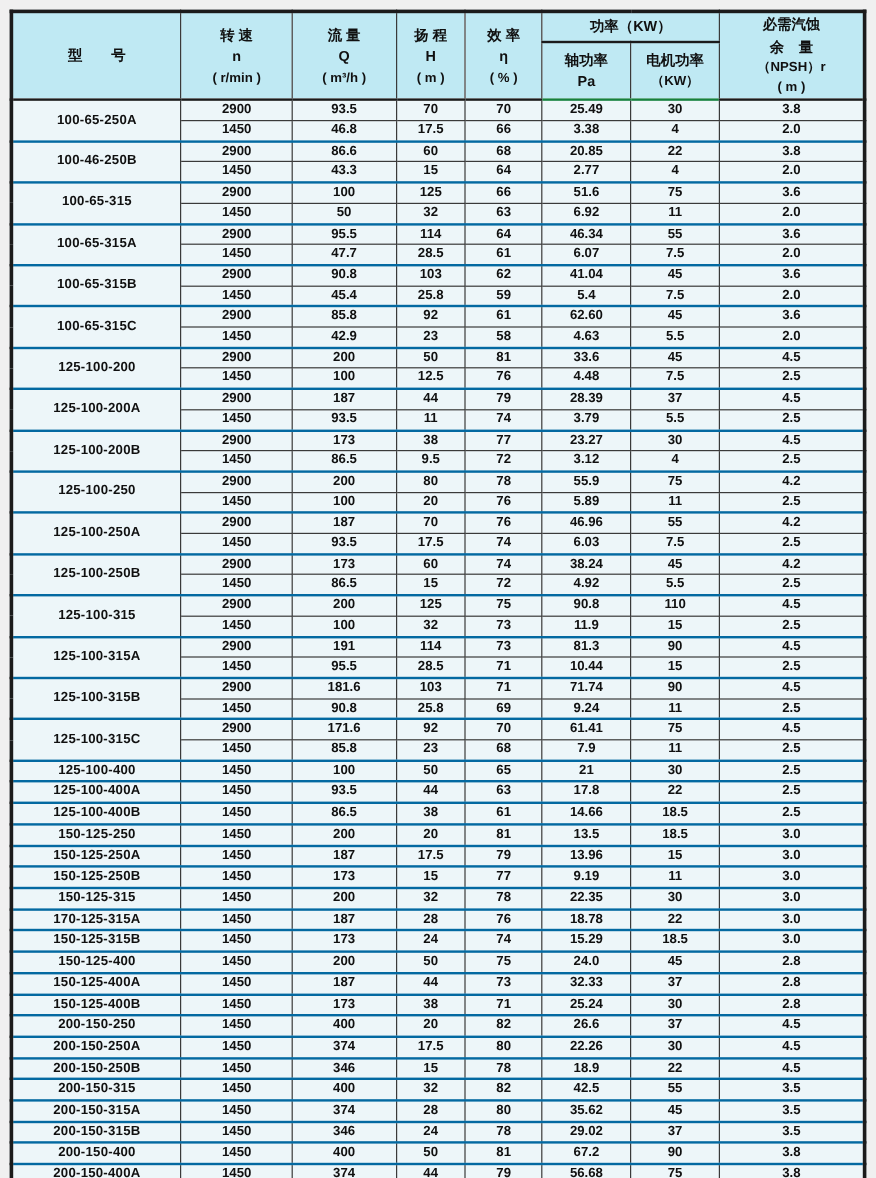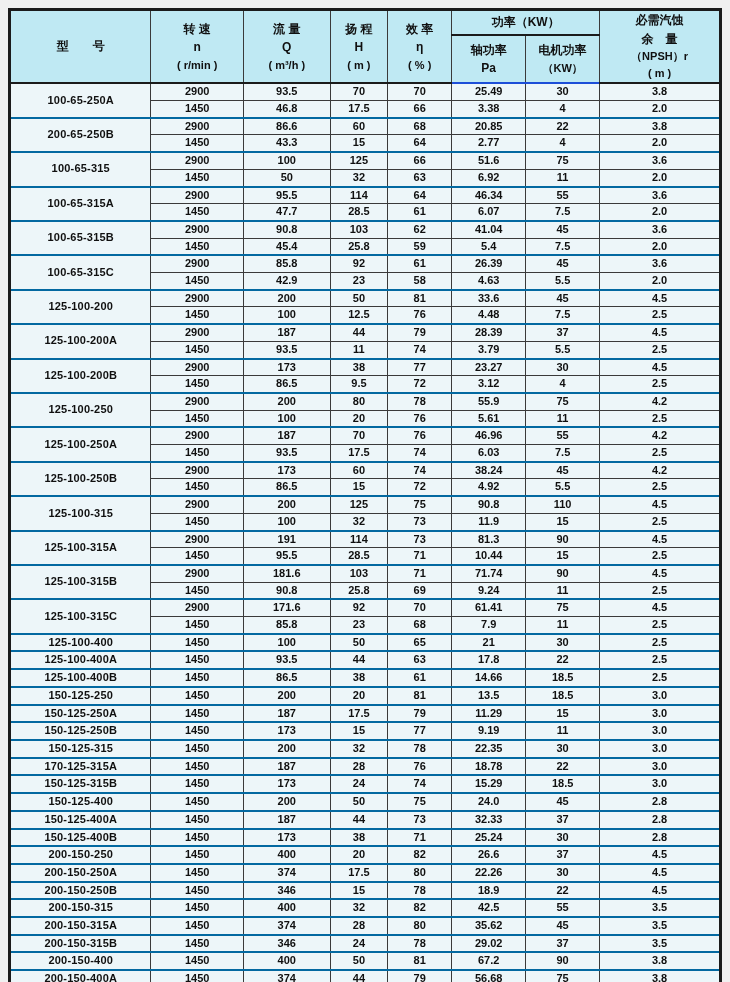--- a/index.html
+++ b/index.html
@@ -44,21 +44,21 @@
   thead th {
     background: #bfe9f3;
     font-size: 12px;
     line-height: 1.55;
     border-bottom: 2px solid #1b1b1b;
   }
   thead th .sub {
     font-size: 11px;
   }
   thead tr.power-sub th {
-    border-bottom: 2px solid #1d4ed8;
+    border-bottom: 2px solid #15803d;
   }
   td {
     font-size: 11px;
     height: 15.7px;
     line-height: 15.7px;
   }
   td.model {
     letter-spacing: 0.2px;
   }
   tbody.group {
@@ -143,21 +143,21 @@
           <td>46.8</td>
           <td>17.5</td>
           <td>66</td>
           <td>3.38</td>
           <td>4</td>
           <td>2.0</td>
         </tr>
       </tbody>
       <tbody class="group">
         <tr>
-          <td class="model" rowspan="2">200-65-250B</td>
+          <td class="model" rowspan="2">100-46-250B</td>
           <td>2900</td>
           <td>86.6</td>
           <td>60</td>
           <td>68</td>
           <td>20.85</td>
           <td>22</td>
           <td>3.8</td>
         </tr>
         <tr>
           <td>1450</td>
@@ -232,21 +232,21 @@
           <td>2.0</td>
         </tr>
       </tbody>
       <tbody class="group">
         <tr>
           <td class="model" rowspan="2">100-65-315C</td>
           <td>2900</td>
           <td>85.8</td>
           <td>92</td>
           <td>61</td>
-          <td>26.39</td>
+          <td>62.60</td>
           <td>45</td>
           <td>3.6</td>
         </tr>
         <tr>
           <td>1450</td>
           <td>42.9</td>
           <td>23</td>
           <td>58</td>
           <td>4.63</td>
           <td>5.5</td>
@@ -325,21 +325,21 @@
           <td>78</td>
           <td>55.9</td>
           <td>75</td>
           <td>4.2</td>
         </tr>
         <tr>
           <td>1450</td>
           <td>100</td>
           <td>20</td>
           <td>76</td>
-          <td>5.61</td>
+          <td>5.89</td>
           <td>11</td>
           <td>2.5</td>
         </tr>
       </tbody>
       <tbody class="group">
         <tr>
           <td class="model" rowspan="2">125-100-250A</td>
           <td>2900</td>
           <td>187</td>
           <td>70</td>
@@ -511,21 +511,21 @@
           <td>3.0</td>
         </tr>
       </tbody>
       <tbody class="group">
         <tr>
           <td class="model" rowspan="1">150-125-250A</td>
           <td>1450</td>
           <td>187</td>
           <td>17.5</td>
           <td>79</td>
-          <td>11.29</td>
+          <td>13.96</td>
           <td>15</td>
           <td>3.0</td>
         </tr>
       </tbody>
       <tbody class="group">
         <tr>
           <td class="model" rowspan="1">150-125-250B</td>
           <td>1450</td>
           <td>173</td>
           <td>15</td>

